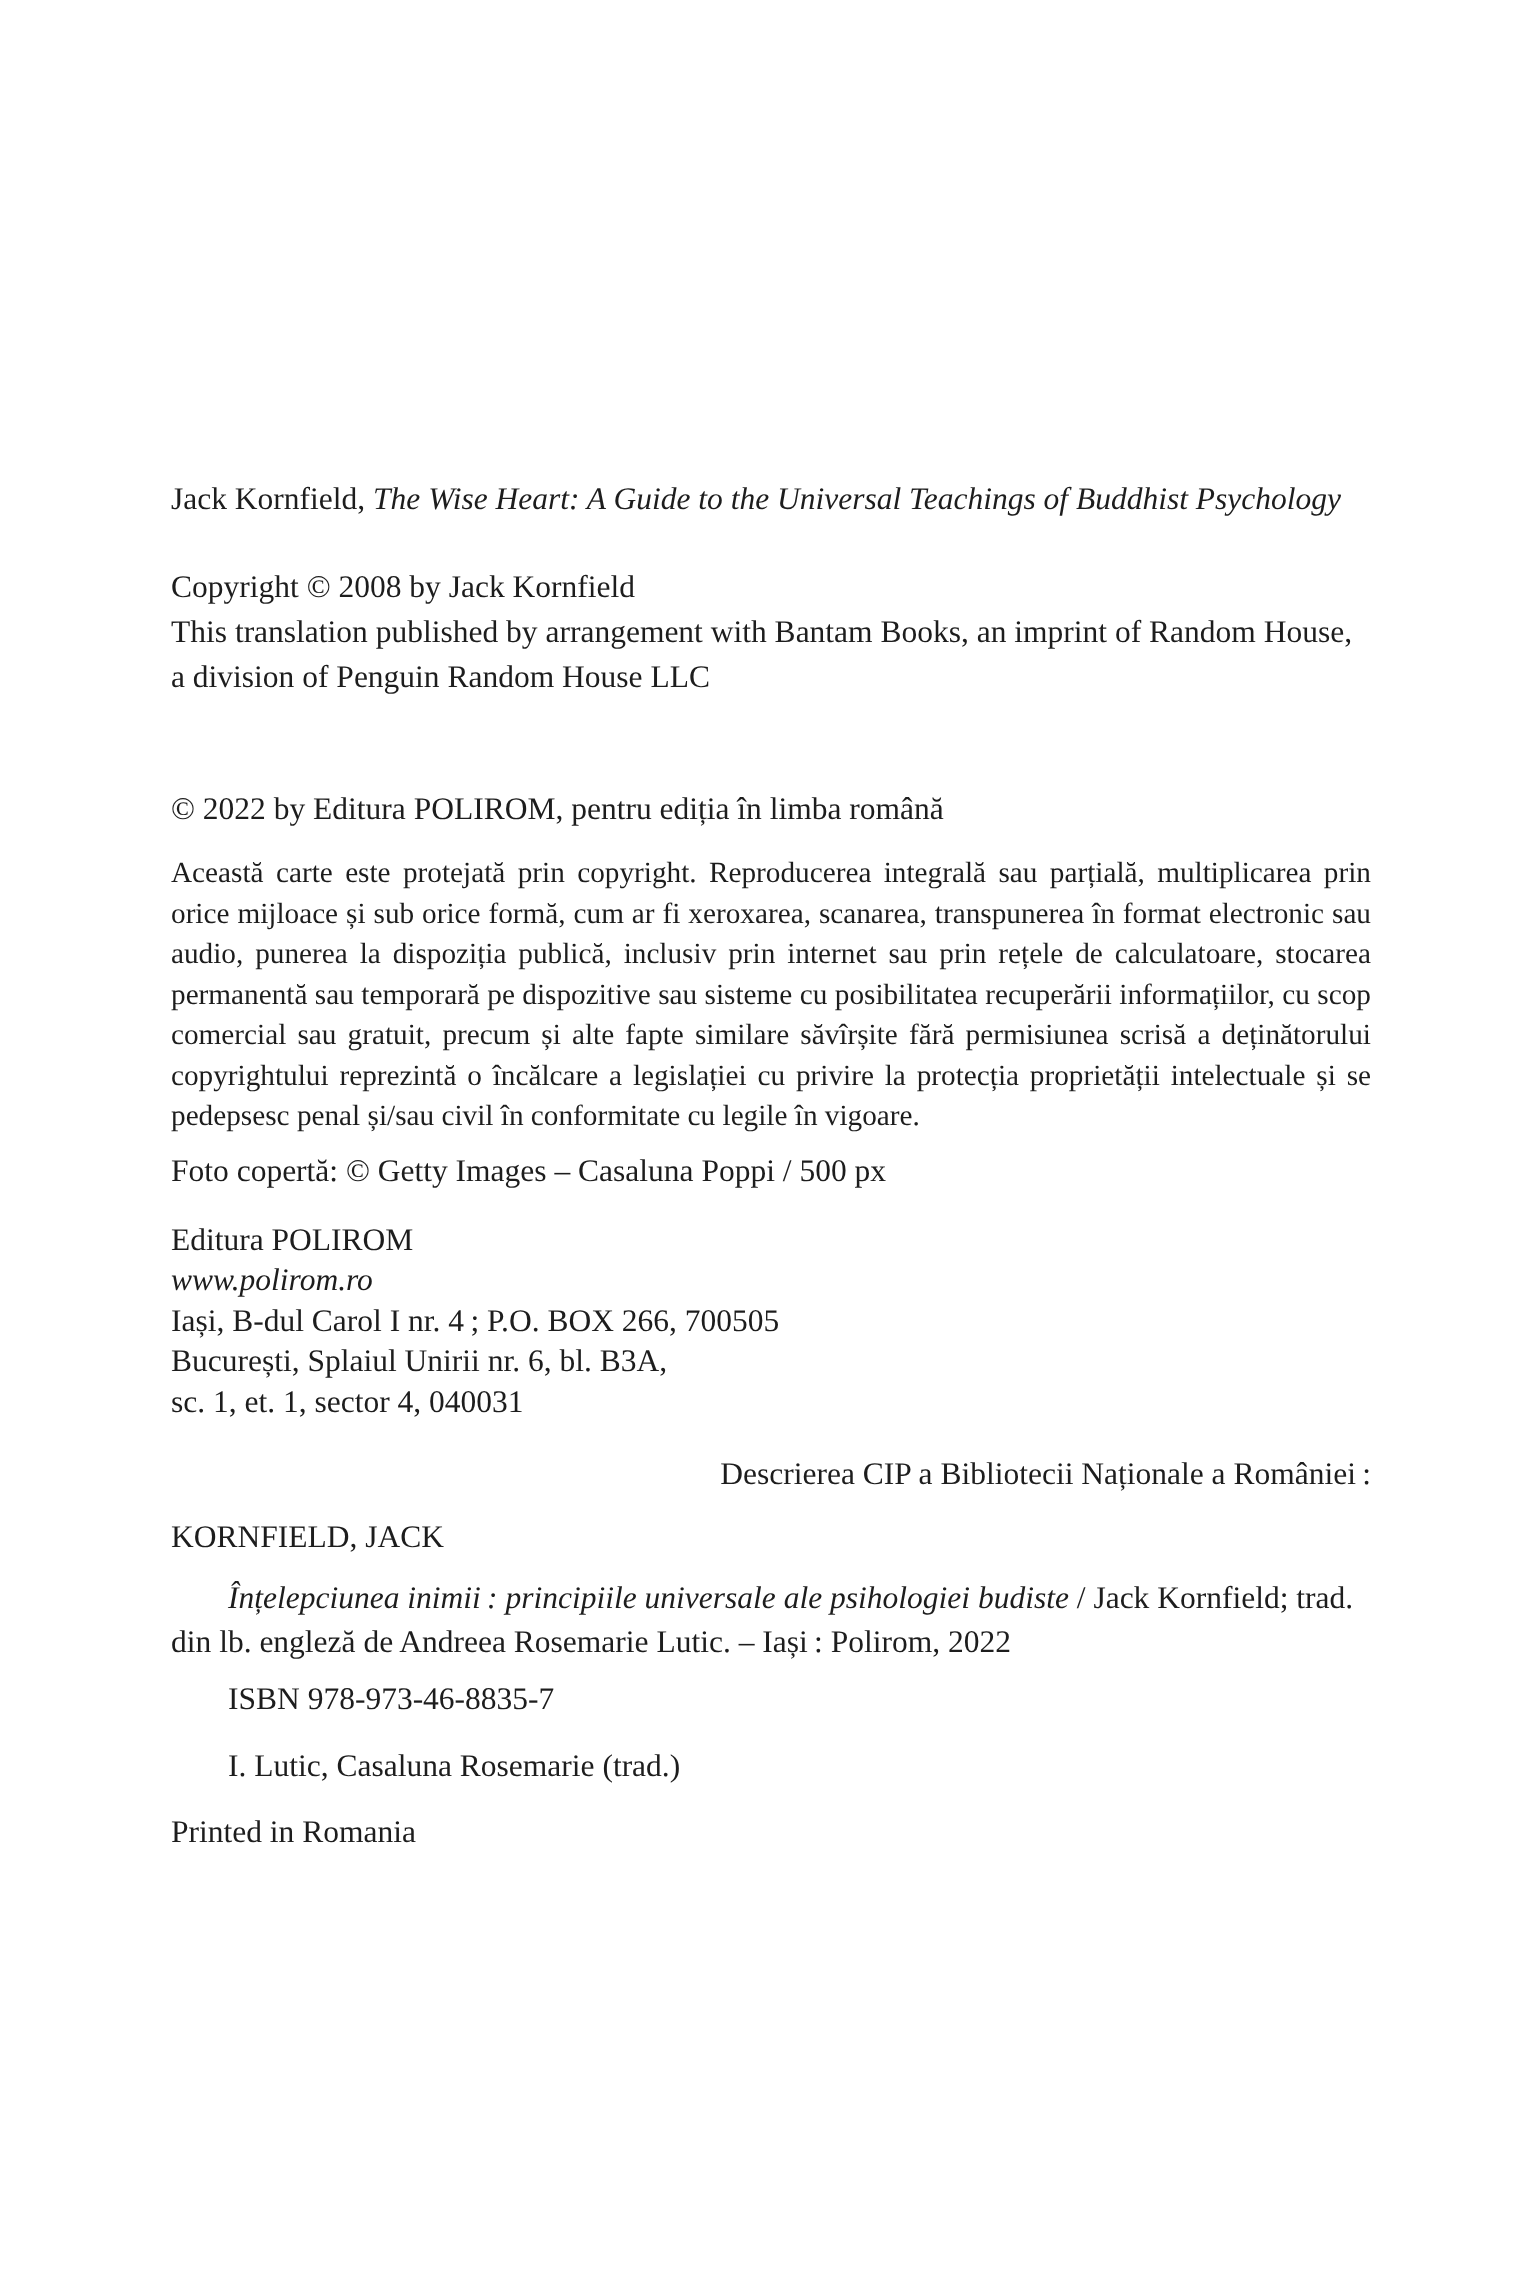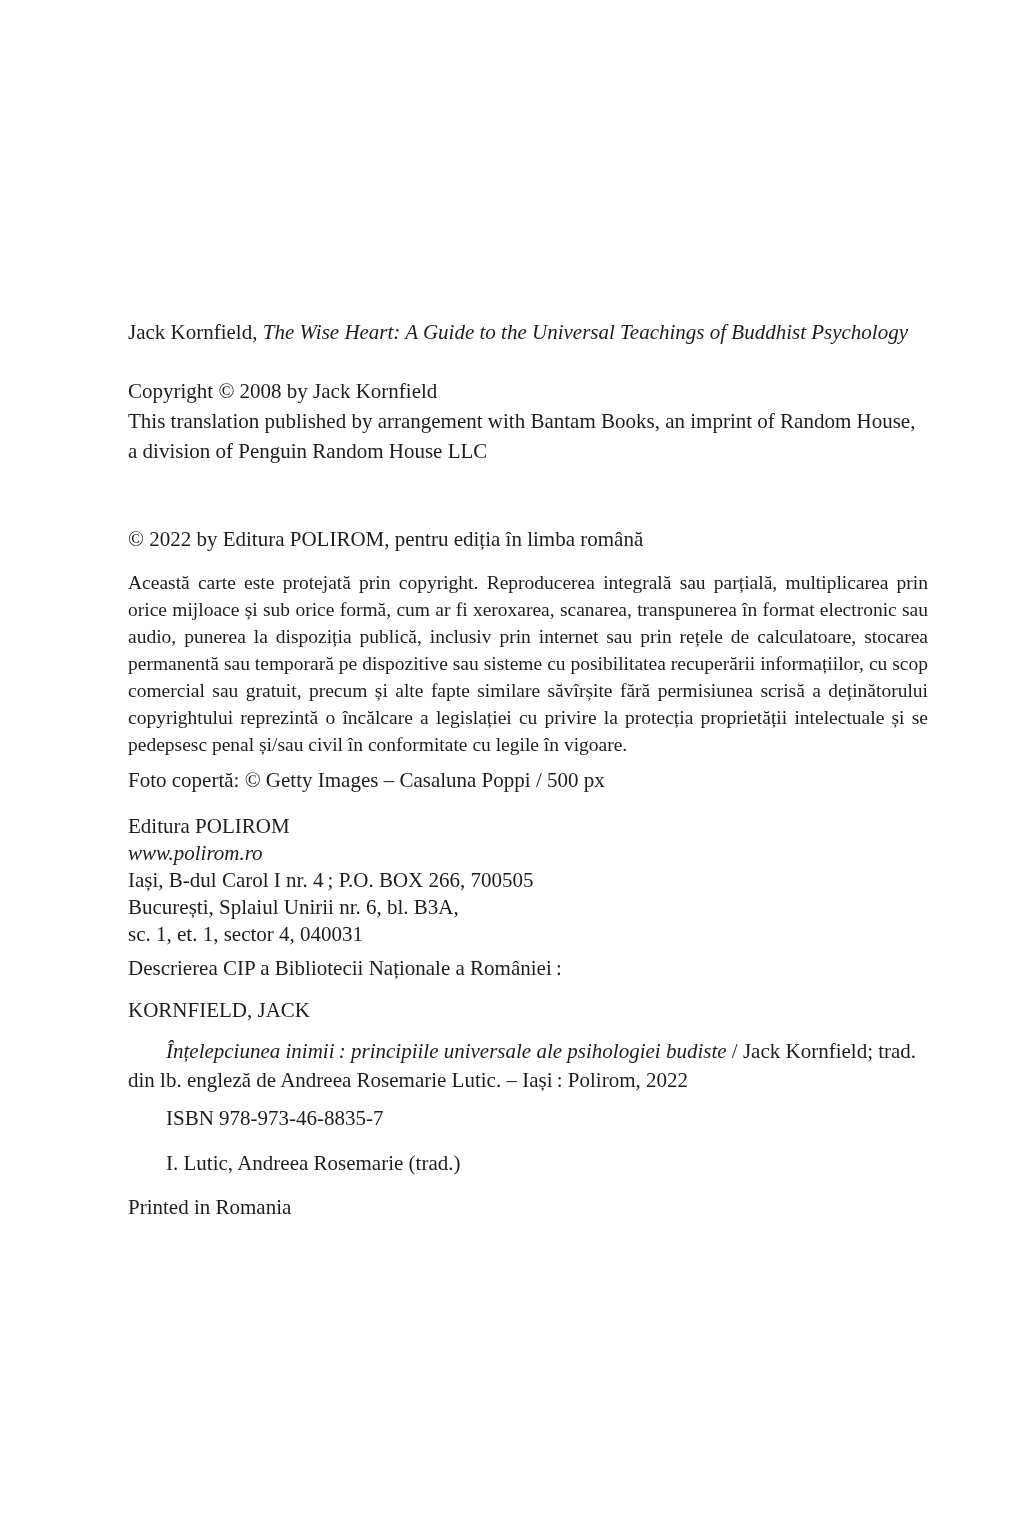--- a/index.html
+++ b/index.html
@@ -13,21 +13,21 @@
     position: relative;
     overflow: hidden;
   }
   .page {
     position: absolute;
     inset: 0;
     background: #ffffff;
   }
   .content {
     position: absolute;
-    left: 128px;
+    left: 114px;
     top: 316px;
     width: 800px;
     font-family: "Liberation Serif", "DejaVu Serif", serif;
     font-size: 21px;
     line-height: 30px;
     color: #1d1d1d;
     -webkit-font-smoothing: antialiased;
   }
   p { margin: 0; }
   .it { font-style: italic; }
@@ -46,21 +46,21 @@
     text-align: justify;
   }
 
   .photo-credit { margin-top: 7px; }
 
   .publisher-block {
     margin-top: 18px;
     line-height: 27px;
   }
 
-  .cip-heading { margin-top: 5px; }
+  .cip-heading { margin-top: 19px; text-align: right; }
 
   .cip-author { margin-top: 12px; }
 
   .cip-entry {
     margin-top: 12px;
     line-height: 29px;
     text-indent: 38px;
   }
   .cip-entry .cip-contains {
     display: block;
@@ -102,19 +102,19 @@
     </div>
 
     <p class="cip-heading">Descrierea CIP a Bibliotecii Naționale a României :</p>
 
     <p class="cip-author">KORNFIELD, JACK</p>
 
     <p class="cip-entry"><span class="it">Înțelepciunea inimii : principiile universale ale psihologiei budiste</span><span> / Jack Kornfield; trad. din lb. engleză de Andreea Rosemarie Lutic. – Iași : Polirom, 2022</span></p>
 
     <p class="isbn-line indented">ISBN 978-973-46-8835-7</p>
 
-    <p class="translator-line indented">I. Lutic, Andreea Rosemarie (trad.)</p>
+    <p class="translator-line indented">I. Lutic, Casaluna Rosemarie (trad.)</p>
 
 
     <p class="printed-line">Printed in Romania</p>
 
   </div>
 </div>
 
 </body></html>

